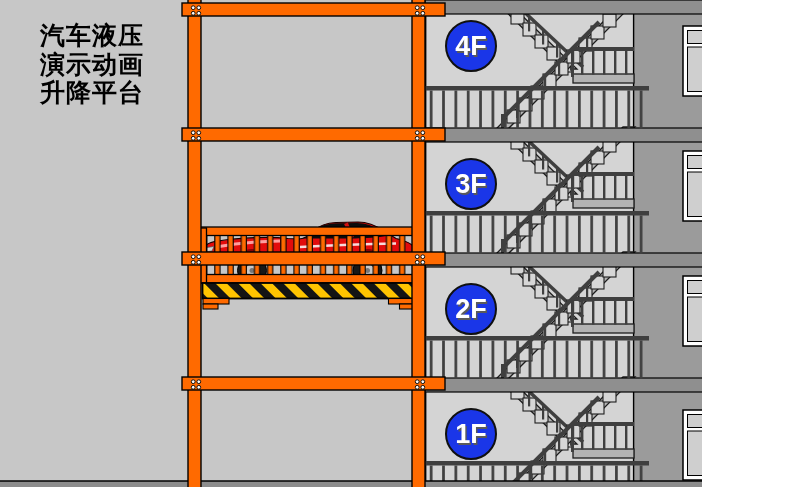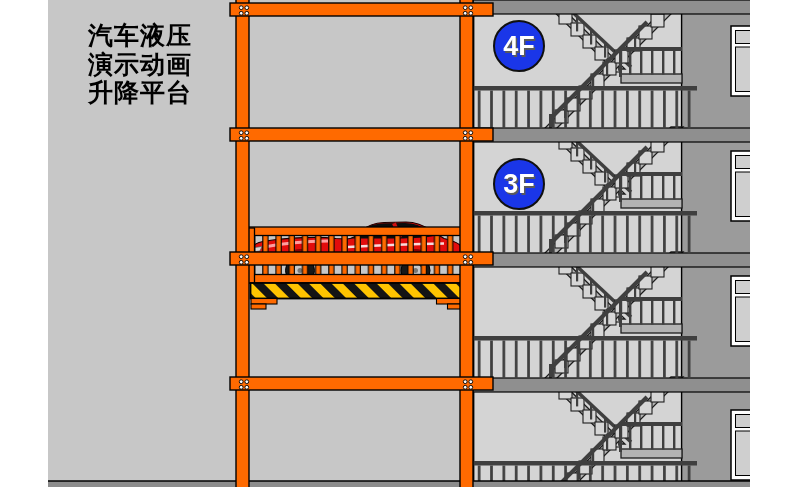--- a/index.html
+++ b/index.html
@@ -6,21 +6,20 @@
   :root{
     --background:#C7C7C7; --frame-orange:#FF6A00; --badge-blue:#1A36E8;
     --badge-text:#FFFFFF; --car-red:#E20C0C; --hazard-yellow:#FFC400;
     --hazard-black:#141414; --wall-gray:#9B9B9B; --stairwell-gray:#D4D4D4;
     --slab-gray:#8F8F8F; --railing-gray:#3F3F3F; --stair-gray:#B3B3B3; --step-gray:#D6D6D6;
   }
   .stage{
     position:relative; width:702px; height:487px; overflow:hidden;
     background:var(--background);
     font-family:"Liberation Sans", sans-serif;
-    margin-left:48px;
   }
   .scene-svg{position:absolute; left:0; top:0;}
   .title-block{
     position:absolute; left:24px; top:22px; width:136px;
     font-size:25px; font-weight:bold; line-height:28.5px;
     letter-spacing:1px; text-align:center; color:#000;
     font-family:"DejaVu Sans","Liberation Sans",sans-serif;
   }
   .floor-badge{
     position:absolute; left:445px; width:48px; height:48px;
@@ -210,14 +209,16 @@
   </svg>
 
   <div class="title-block">
     <div>汽车液压</div>
     <div>演示动画</div>
     <div>升降平台</div>
   </div>
 
   <div class="floor-badge badge-4f">4F</div>
   <div class="floor-badge badge-3f">3F</div>
+  <div class="floor-badge badge-2f">2F</div>
+  <div class="floor-badge badge-1f">1F</div>
 
 </div>
 
 </body></html>

